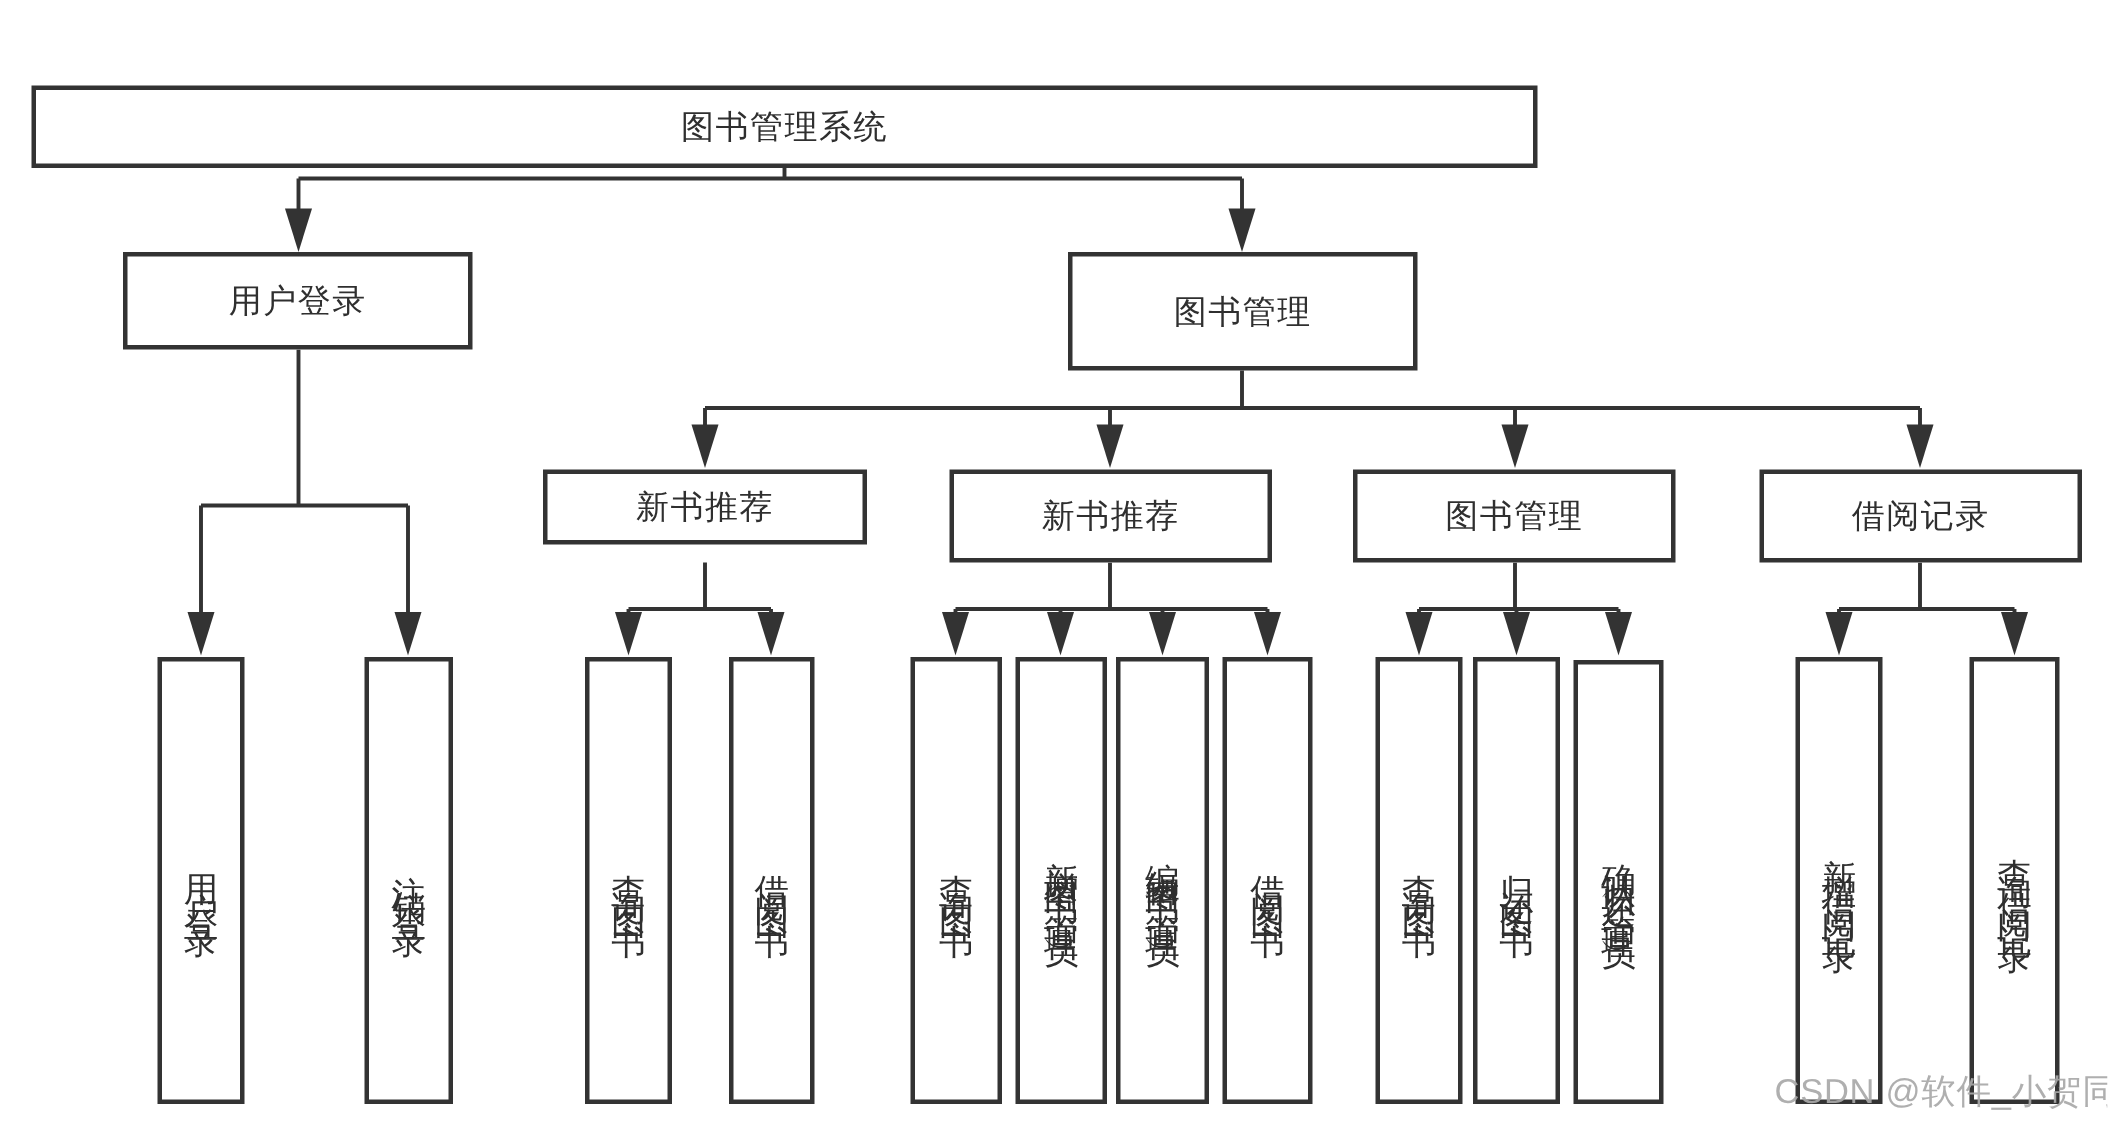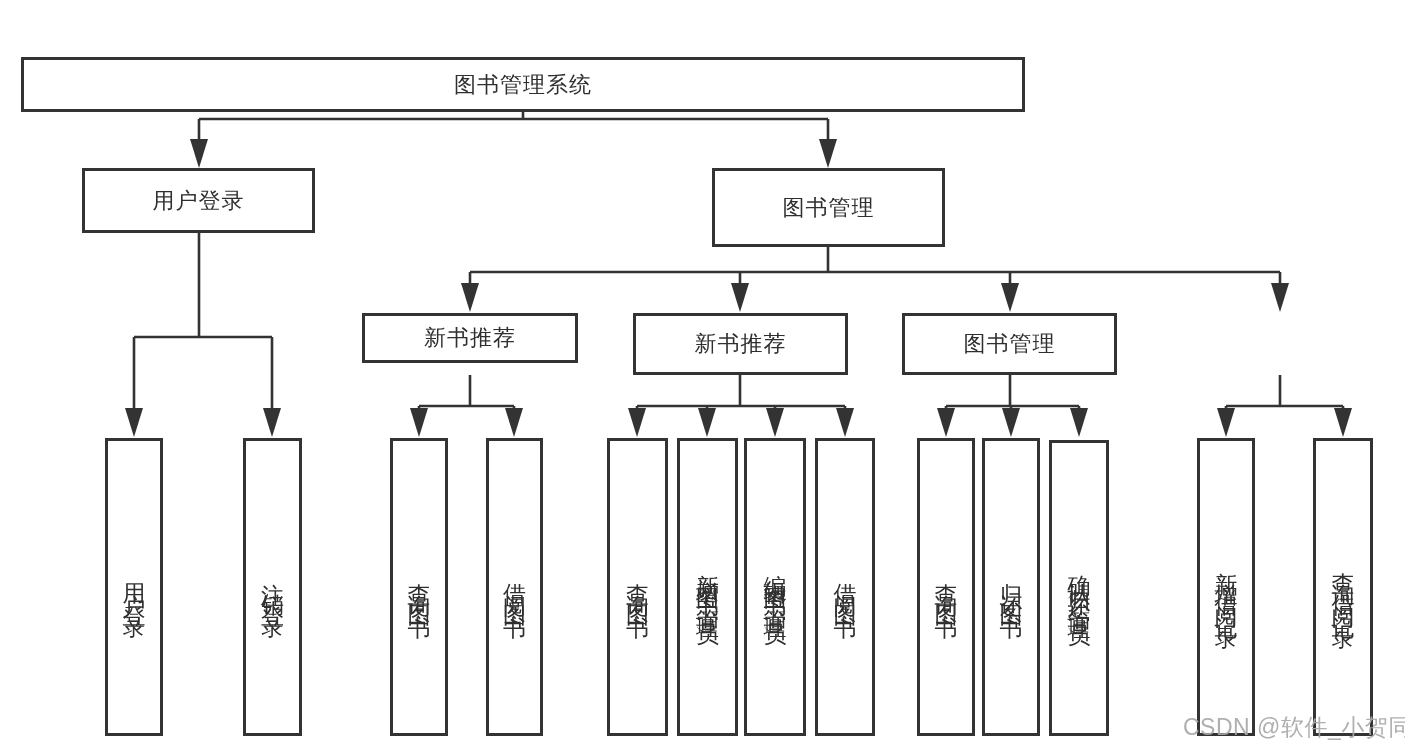--- a/index.html
+++ b/index.html
@@ -103,20 +103,21 @@
   </svg>
 
   <div class="node hbox" style="left:21px; top:13px; width:1004px; height:55px;margin-top:44px;">图书管理系统</div>
 
   <div class="node hbox" style="left:82px; top:168px; width:233px; height:65px;">用户登录</div>
   <div class="node hbox" style="left:712px; top:168px; width:233px; height:79px;">图书管理</div>
 
   <div class="node hbox" style="left:362px; top:313px; width:216px; height:50px;">新书推荐</div>
   <div class="node hbox" style="left:633px; top:313px; width:215px; height:62px;">新书推荐</div>
   <div class="node hbox" style="left:902px; top:313px; width:215px; height:62px;">图书管理</div>
+  <div class="node hbox" style="left:1173px; top:313px; width:215px; height:62px;">借阅记录</div>
 
   <div class="node vbox" style="left:105px; top:438px; width:58px; height:298px;">用户登录</div>
   <div class="node vbox" style="left:243px; top:438px; width:59px; height:298px;">注销登录</div>
 
   <div class="node vbox" style="left:390px; top:438px; width:58px; height:298px;">查询图书</div>
   <div class="node vbox" style="left:486px; top:438px; width:57px; height:298px;">借阅图书</div>
 
   <div class="node vbox" style="left:607px; top:438px; width:61px; height:298px;">查询图书</div>
   <div class="node vbox tight" style="left:677px; top:438px; width:61px; height:298px;">新增图书（管理员）</div>
   <div class="node vbox tight" style="left:744px; top:438px; width:62px; height:298px;">编辑图书（管理员）</div>

